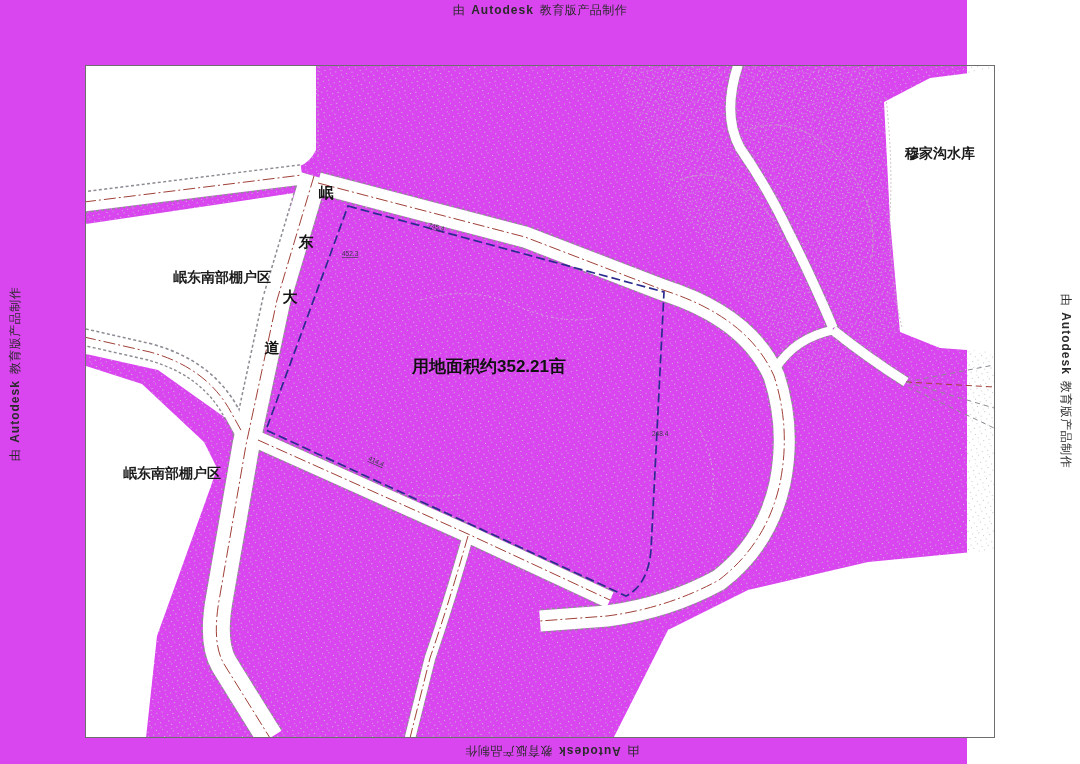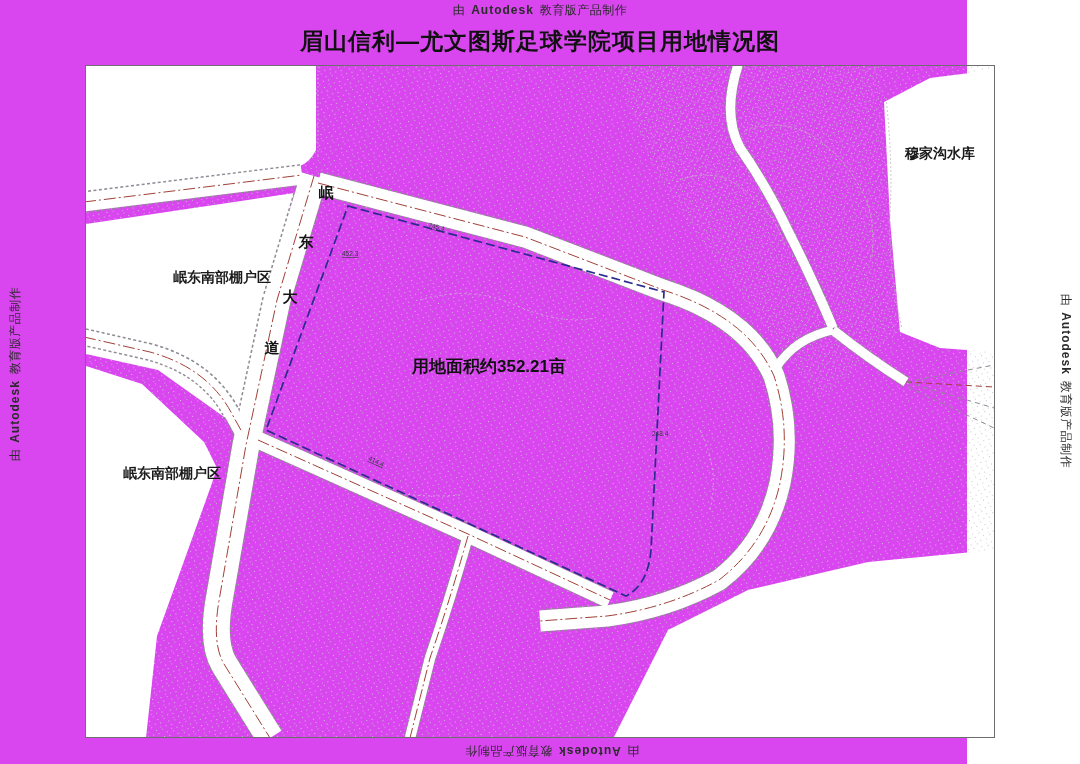--- a/index.html
+++ b/index.html
@@ -32,21 +32,20 @@
   <div class="credit credit-left">
     <span class="part">由</span><span class="part brand">Autodesk</span><span class="part">教育版产品制作</span>
   </div>
   <div class="credit credit-right">
     <span class="part">由</span><span class="part brand">Autodesk</span><span class="part">教育版产品制作</span>
   </div>
   <div class="credit credit-bottom">
     <span class="part">由</span><span class="part brand">Autodesk</span><span class="part">教育版产品制作</span>
   </div>
 
-  <div class="title">眉山信利—尤文图斯足球学院项目用地情况图</div>
 
   <div class="mapwrap">
     <svg width="910" height="673" viewBox="85 65 910 673">
       <defs>
         <clipPath id="frameclip">
             <rect x="86" y="66" width="908" height="671"></rect>
           </clipPath>
         <pattern id="stip" width="11" height="11" patternUnits="userSpaceOnUse" patternTransform="rotate(8)">
           <rect x="1" y="2" width="1" height="1" fill="#c6c0cc"></rect>
           <rect x="6" y="0" width="1.2" height="0.9" fill="#cdc6d2"></rect>

